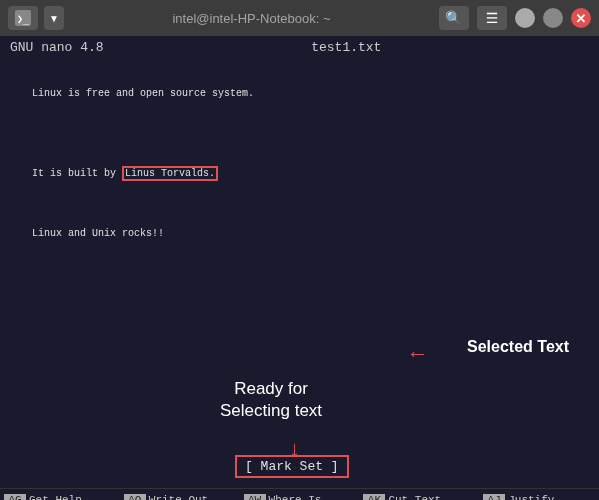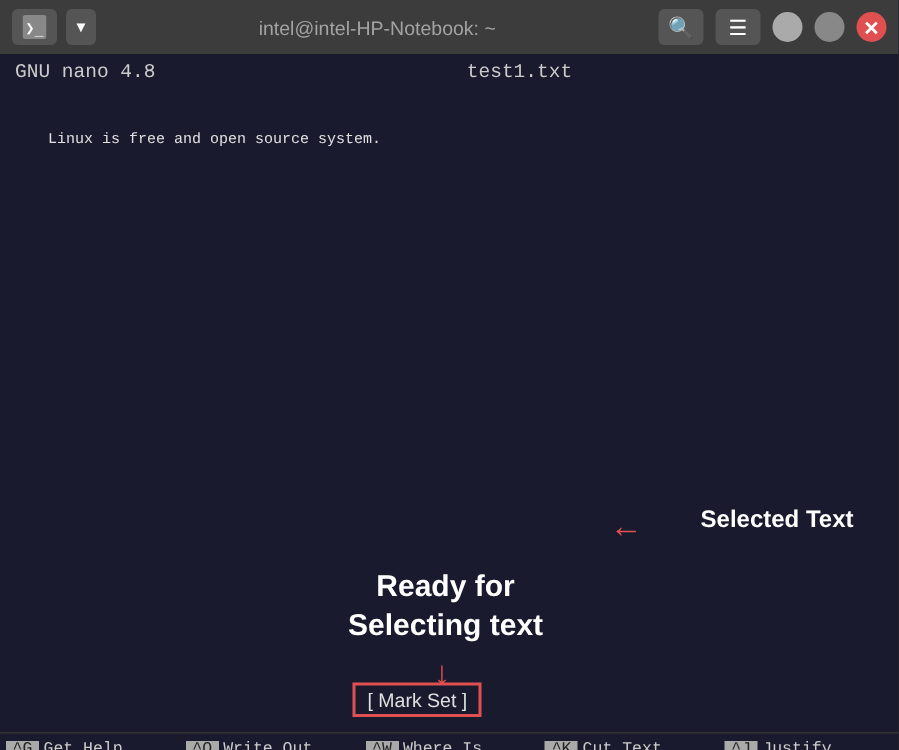--- a/index.html
+++ b/index.html
@@ -144,25 +144,25 @@
       top: 8px;
       right: 175px;
       color: #e05050;
       font-size: 20px;
     }
 
     
     #ready-label {
       position: absolute;
       top: 40px;
-      left: 232px;
+      left: 220px;
       color: white;
       font-family: sans-serif;
-      font-size: 20px;
-      font-weight: bold;
+      font-size: 17px;
+      font-weight: normal;
       text-align: center;
       line-height: 1.3;
     }
 
     
     #arrow-down {
       position: absolute;
       top: 100px;
       left: 288px;
       color: #e05050;
@@ -172,21 +172,21 @@
 
     
     #mark-set-box {
       position: absolute;
       bottom: 10px;
       left: 235px;
       border: 2px solid #e05050;
       color: #e0e0e0;
       font-size: 13px;
       padding: 2px 8px;
-      font-family: Liberation Sans, sans-serif;
+      font-family: Liberation Mono, monospace;
     }
 
     
     #nano-bottombar {
       background: #1a1a2e;
       display: flex;
       flex-direction: column;
       height: 44px;
       border-top: 1px solid #333;
     }
@@ -253,20 +253,26 @@
   <span>GNU nano 4.8</span>
   <span id="nano-topbar-center">test1.txt</span>
   <span></span>
 </div>
 
 <div id="editor">
   <div class="editor-line">
     <span>Linux is free and open source system.</span>
   </div>
   <div class="editor-line">&nbsp;</div>
+  <div class="editor-line">
+    <span>It is built by </span><span class="selected-text">Linus Torvalds.</span>
+  </div>
+  <div class="editor-line">
+    <span>Linux and Unix rocks!!</span>
+  </div>
 </div>
 
 <div id="annotation-area">
 
   <span id="selected-text-label">Selected Text</span>
 
   <span id="arrow-selected" style="position:absolute; top:2px; right:175px; color:#e05050; font-size:22px;">←</span>
 
   <div id="ready-label">
     <span>Ready for<br>Selecting text</span>

